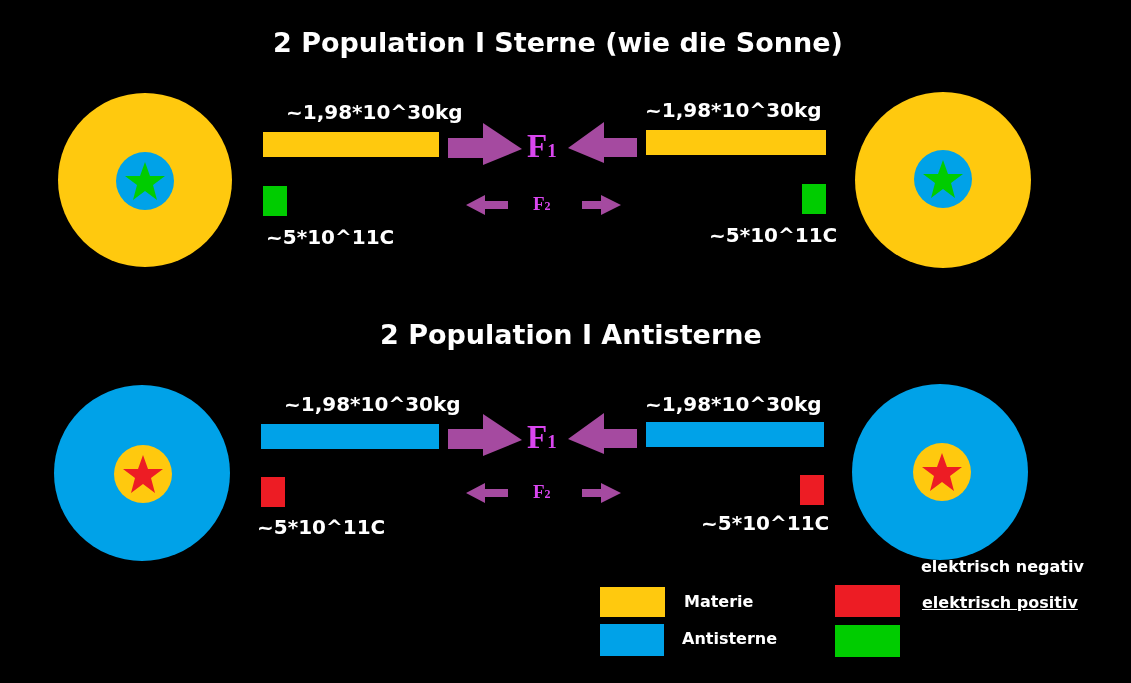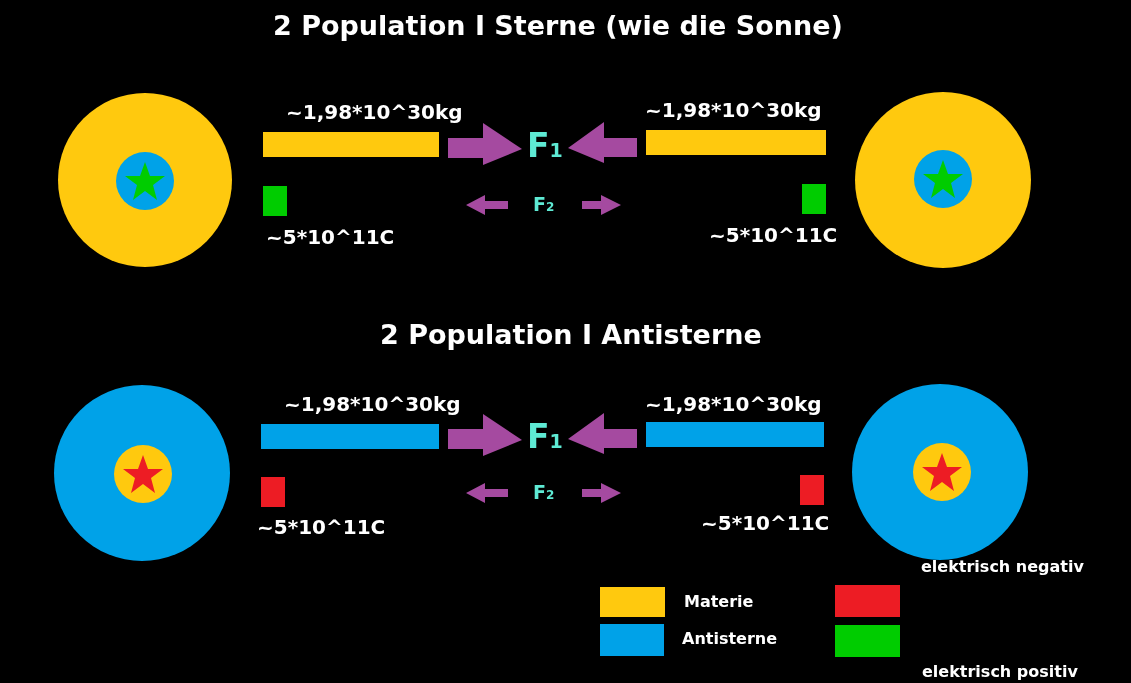--- a/index.html
+++ b/index.html
@@ -2,27 +2,27 @@
 <html><head>
 <meta charset="utf-8">
 <style>
   html, body { margin:0; padding:0; background:#000; }
   body { width:1131px; height:683px; position:relative; overflow:hidden;
          font-family:"DejaVu Sans", "Liberation Sans", sans-serif; color:#fff; }
   .abs { position:absolute; }
   .title { font-weight:bold; font-size:27px; white-space:nowrap; }
   .label { font-weight:bold; font-size:20px; white-space:nowrap; }
   .legend-label { font-weight:bold; font-size:16px; white-space:nowrap; }
-  .force { color:#5eead4; font-weight:bold; }
+  .force { color:#d946ef; font-weight:bold;font-family:Liberation Serif, serif; }
   svg { position:absolute; overflow:visible; }
 </style>
 </head>
 <body>
 
-<div class="abs title" style="left:273px; top:10px;text-align:center;">2 Population I Sterne (wie die Sonne)</div>
+<div class="abs title" style="left:273px; top:27px;text-align:center;">2 Population I Sterne (wie die Sonne)</div>
 
 <svg width="1" height="1" style="left:0;top:0;">
   <circle cx="145" cy="180" r="87" fill="#ffc90e"></circle>
   <circle cx="145" cy="181" r="29" fill="#00a2e8"></circle>
   <polygon fill="#00cc00" points="145,162 150,176 165,176 153,185 157,200 145,191 133,200 137,185 125,176 140,176"></polygon>
 </svg>
 
 <svg width="1" height="1" style="left:0;top:0;">
   <circle cx="943" cy="180" r="88" fill="#ffc90e"></circle>
   <circle cx="943" cy="179" r="29" fill="#00a2e8"></circle>
@@ -110,14 +110,14 @@
   <div class="abs" style="left:600px; top:587px; width:65px; height:30px; background:#ffc90e;"></div>
   <div class="abs legend-label" style="left:684px; top:592px;">Materie</div>
 
   <div class="abs" style="left:600px; top:624px; width:64px; height:32px; background:#00a2e8;"></div>
   <div class="abs legend-label" style="left:682px; top:629px;">Antisterne</div>
 
   <div class="abs" style="left:835px; top:585px; width:65px; height:32px; background:#ed1c24;"></div>
   <div class="abs legend-label" style="left:921px; top:557px;">elektrisch negativ</div>
 
   <div class="abs" style="left:835px; top:625px; width:65px; height:32px; background:#00cc00;"></div>
-  <div class="abs legend-label" style="left:922px; top:662px;">elektrisch positiv</div>
+  <div class="abs legend-label" style="left:922px; top:593px;text-decoration:underline;">elektrisch positiv</div>
 </div>
 
 </body></html>

